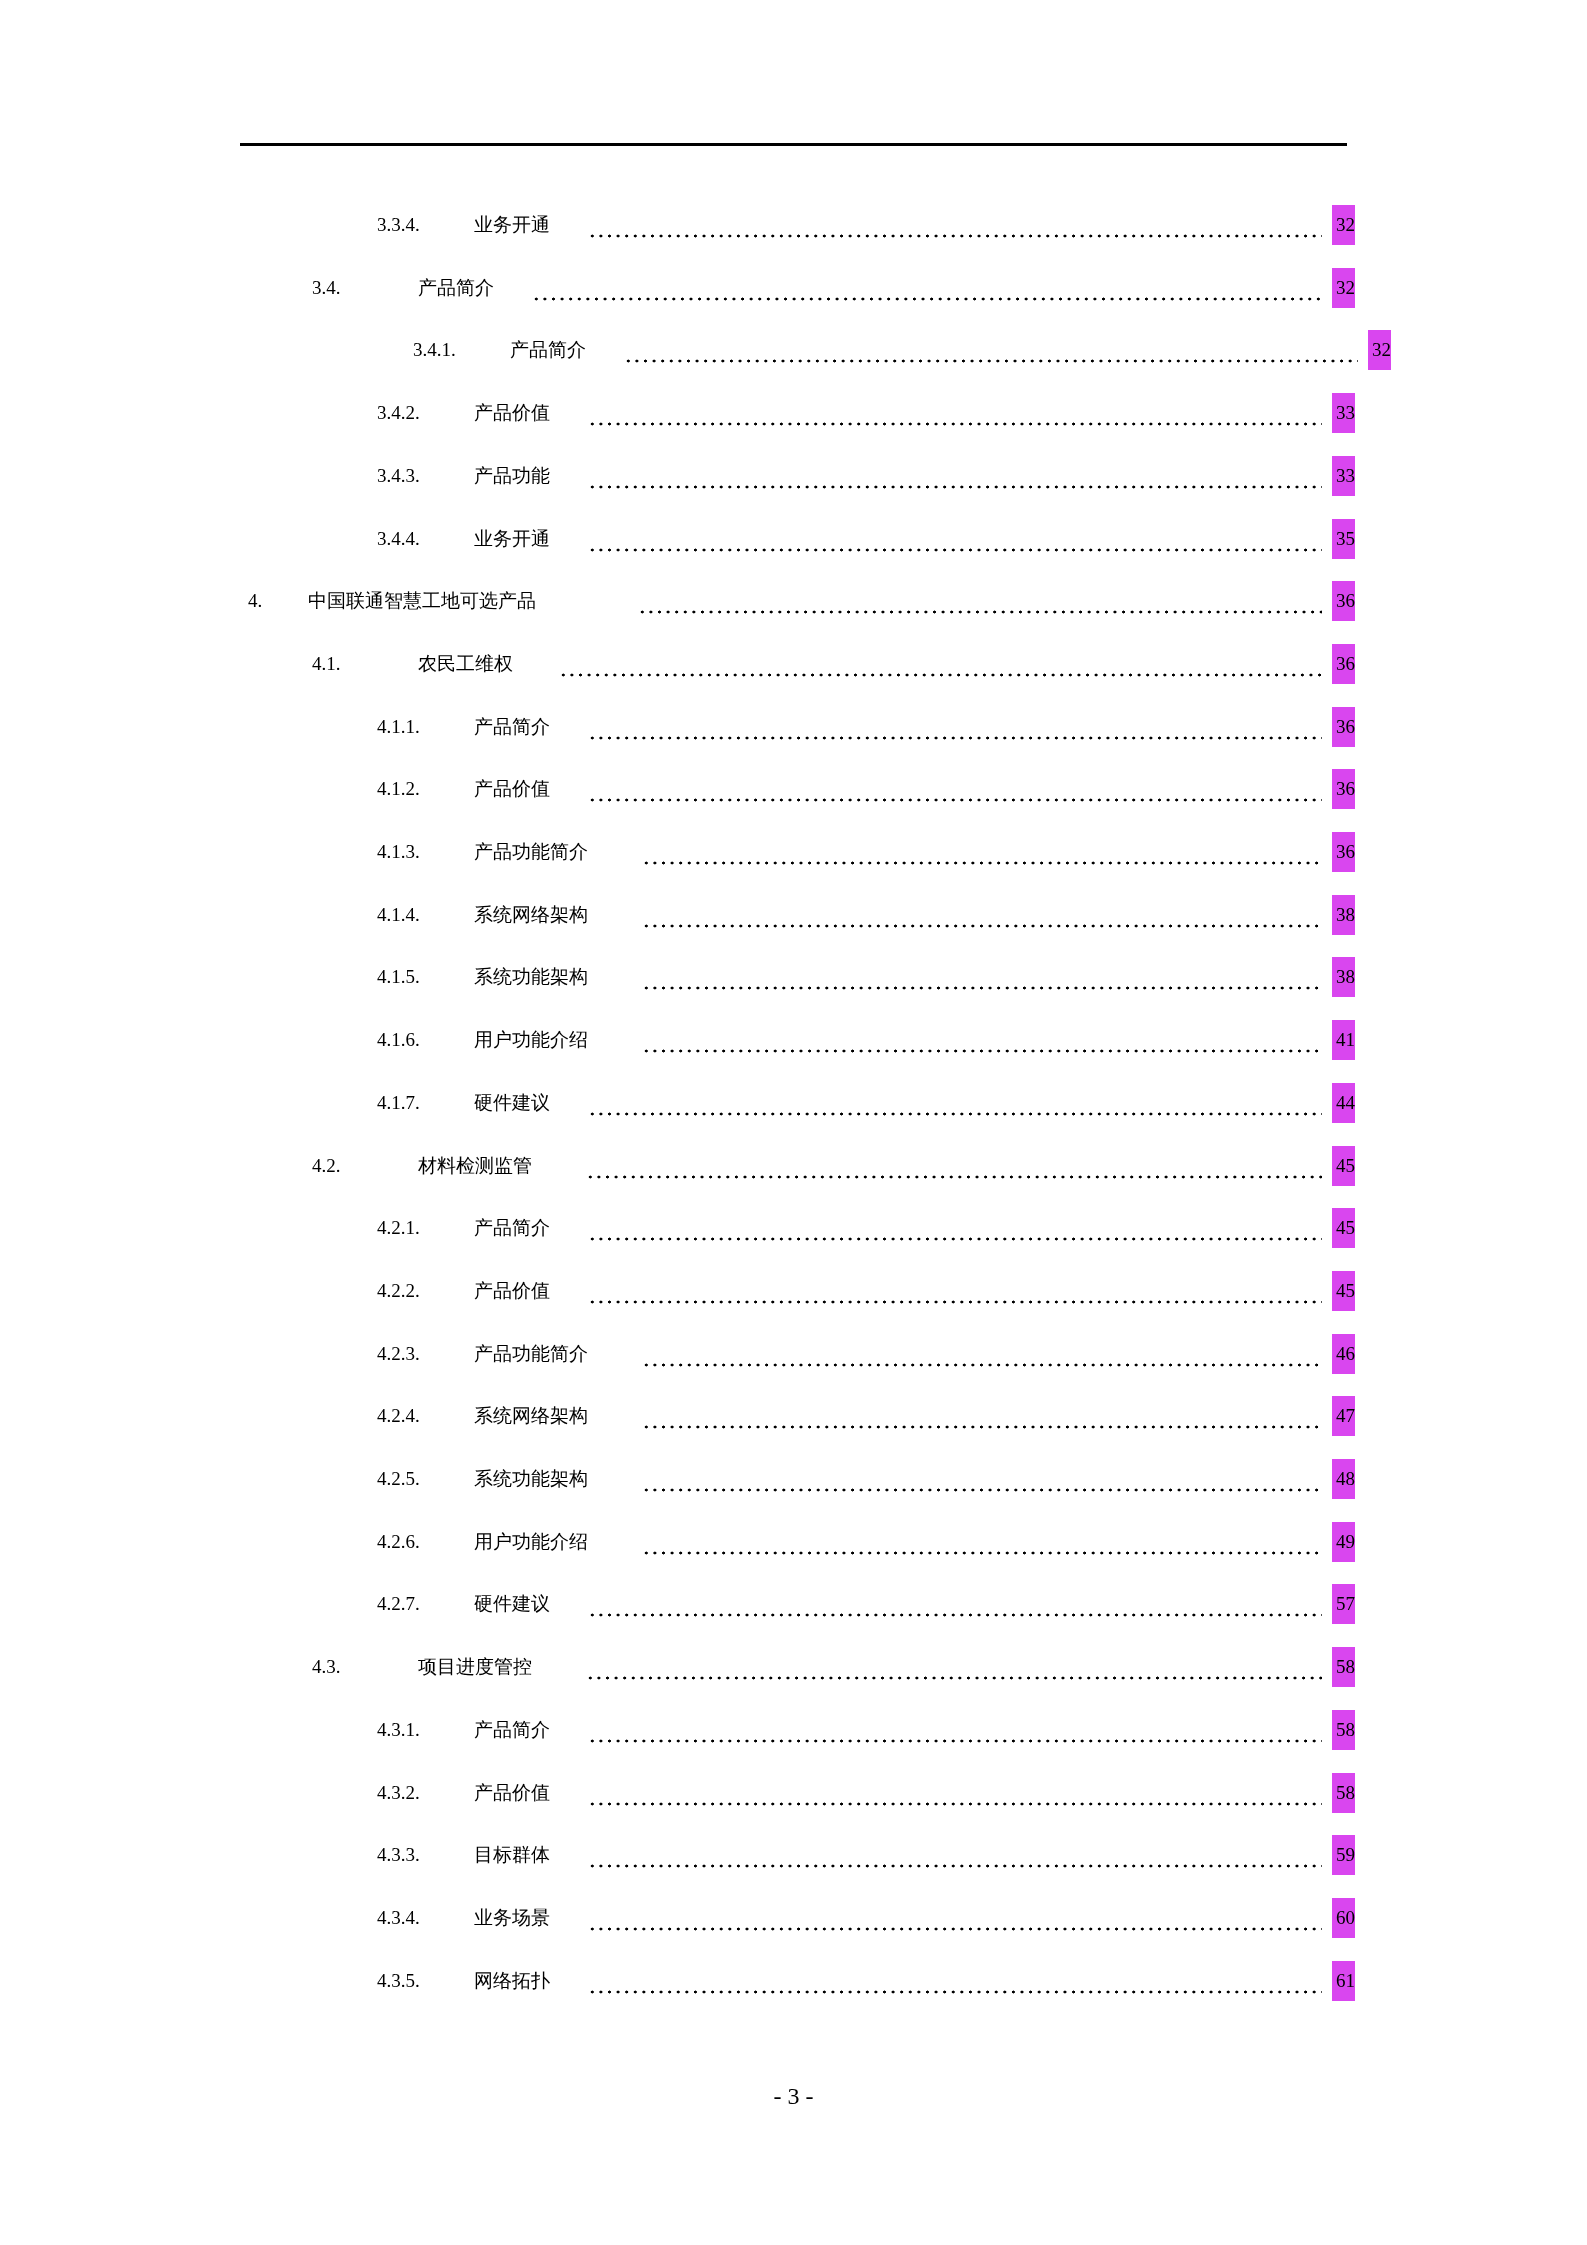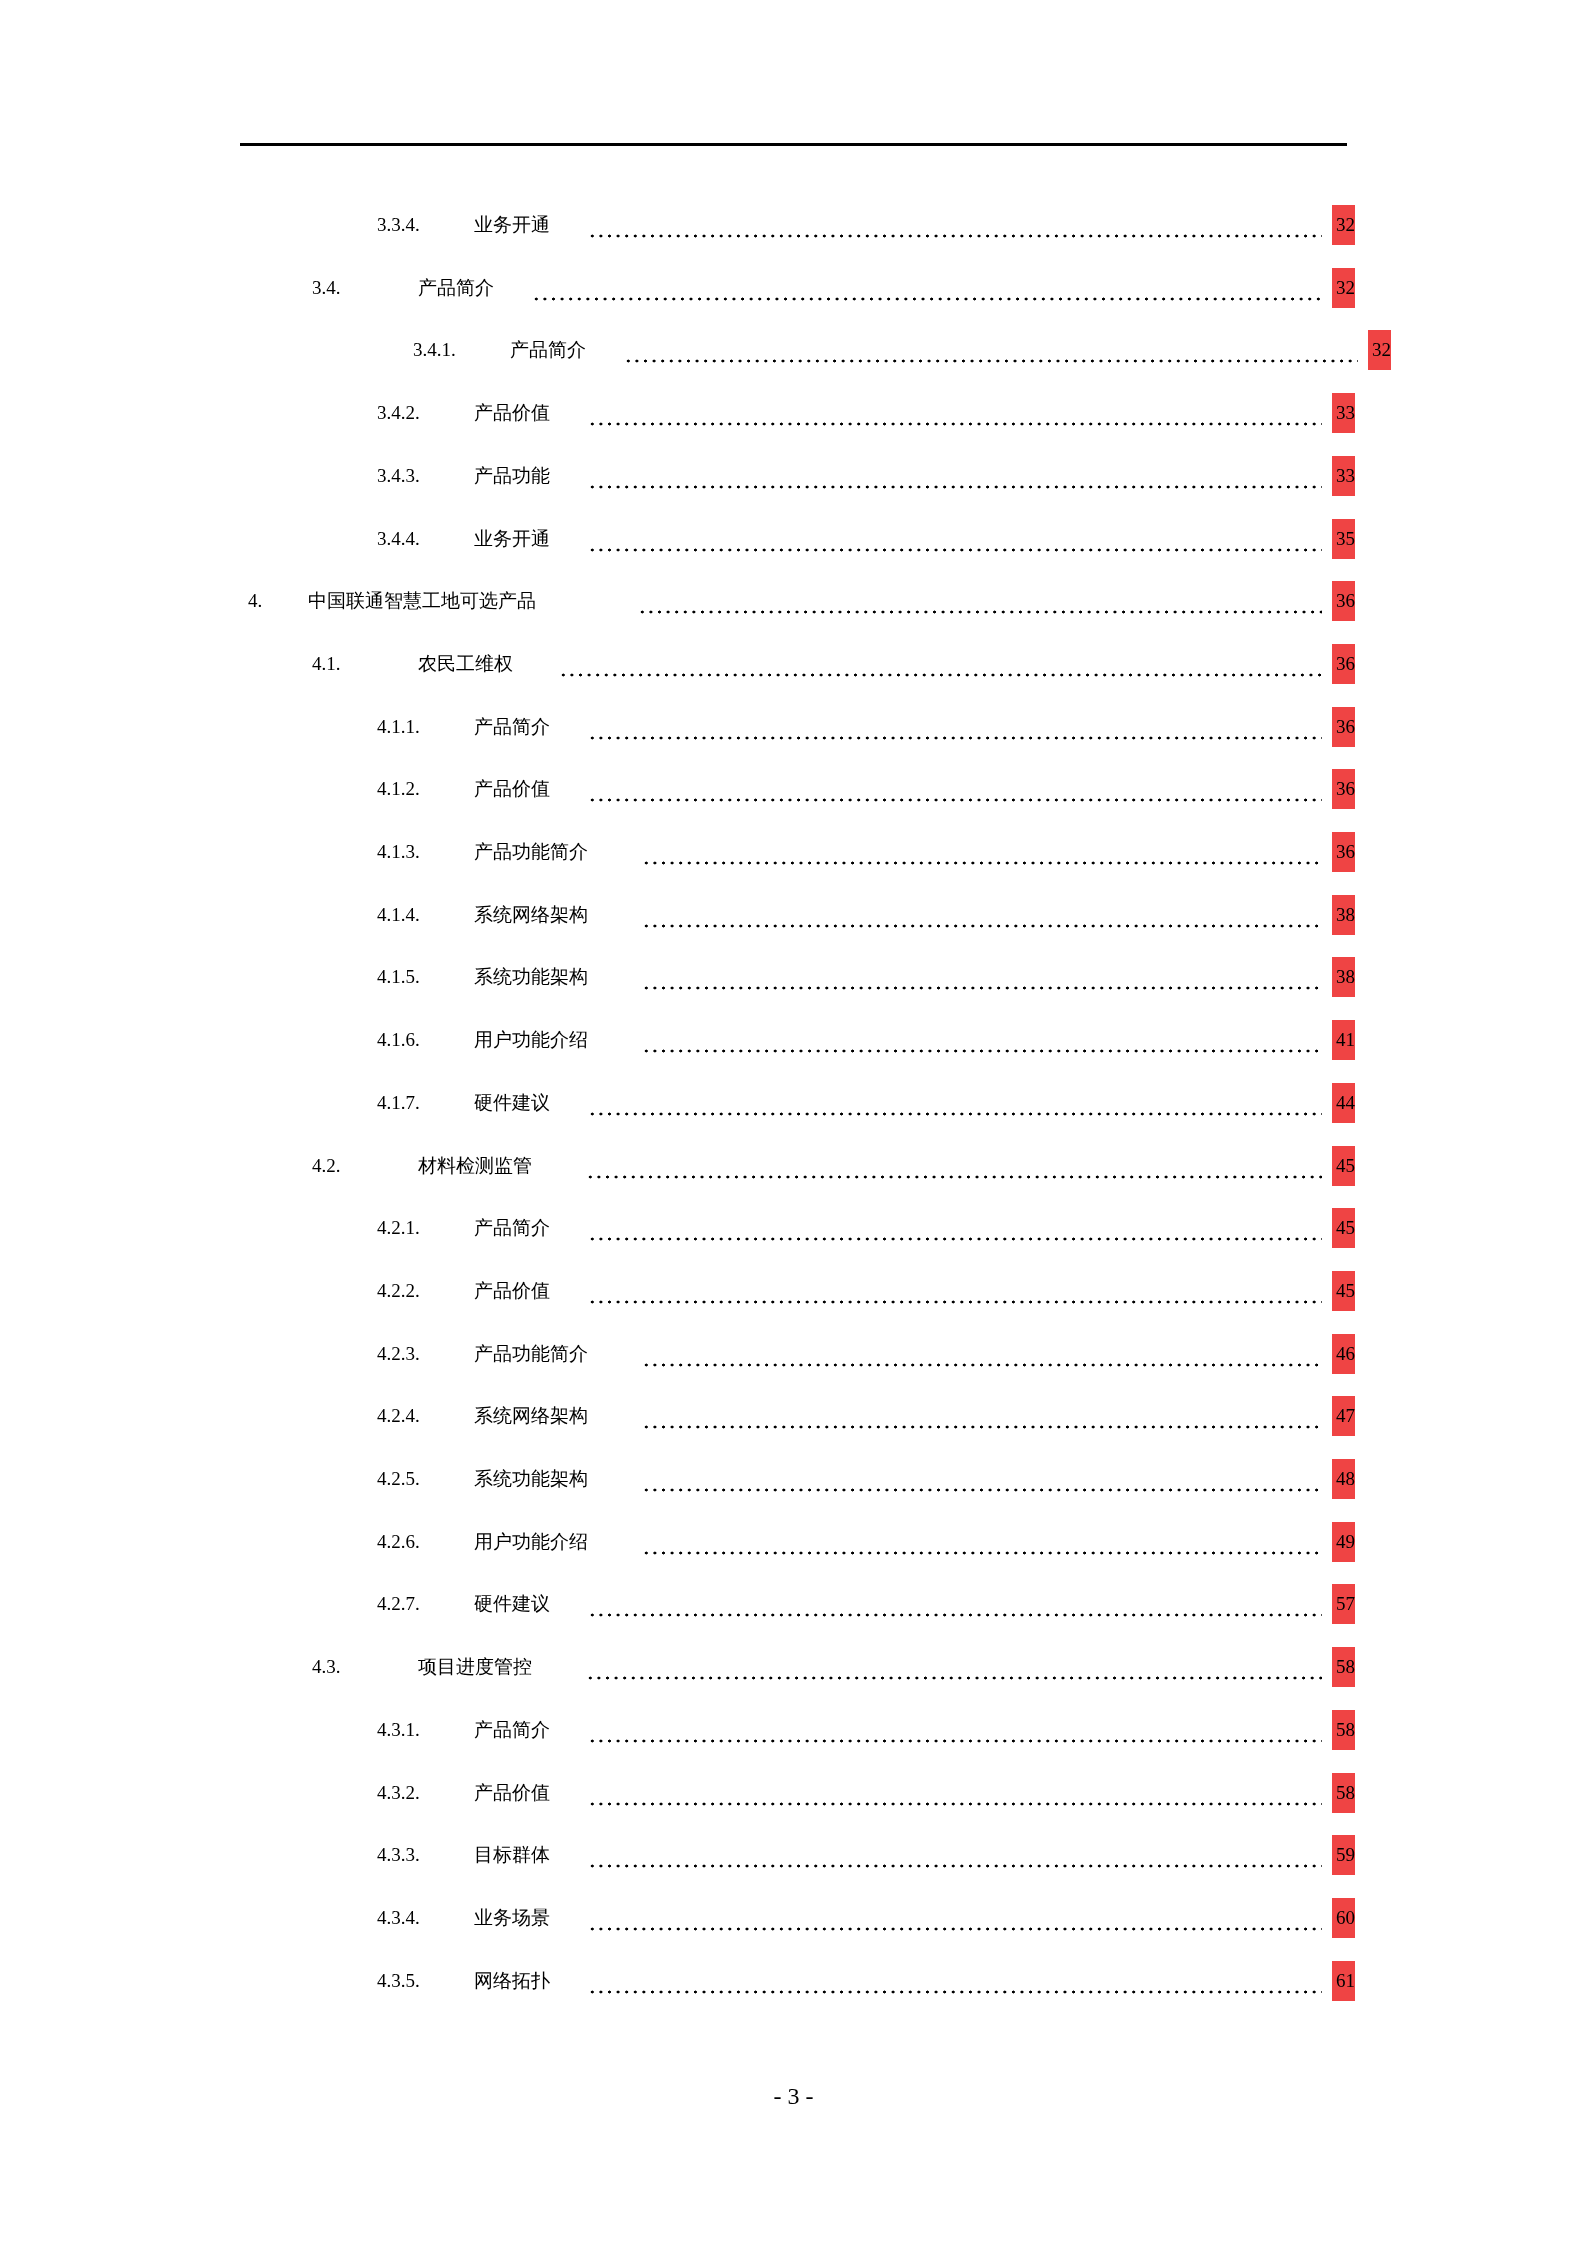--- a/index.html
+++ b/index.html
@@ -6,21 +6,21 @@
   body { width: 1587px; height: 2245px; position: relative; overflow: hidden;
          font-family: "Liberation Serif", "DejaVu Serif", serif; color: #000; }
   .header-rule { position: absolute; left: 240px; top: 143px; width: 1107px; height: 3px; background: #000; }
   .toc { position: absolute; left: 0; top: 0; width: 1587px; }
   .row { position: absolute; left: 8px; width: 1587px; height: 40px; font-size: 19px; line-height: 40px; }
   .num { position: absolute; top: 0; white-space: nowrap; }
   .title { position: absolute; top: 0; white-space: nowrap; background: #fff; padding-right: 4px; z-index: 2; }
   .leader { position: absolute; top: 0; height: 40px; z-index: 1;
             background-image: radial-gradient(circle, #000 1.4px, transparent 1.6px);
             background-size: 8.6px 8px; background-repeat: repeat-x; background-position: 0 27px; }
-  .page { position: absolute; top: 0; right: 240px; background: #ef4444; padding-left: 4px; z-index: 2; white-space: nowrap; }
+  .page { position: absolute; top: 0; right: 240px; background: #d946ef; padding-left: 4px; z-index: 2; white-space: nowrap; }
   .lvl1 .num { left: 240px; }  .lvl1 .title { left: 300px; }
   .lvl2 .num { left: 304px; }  .lvl2 .title { left: 410px; }
   .lvl3 .num { left: 369px; }  .lvl3 .title { left: 466px; }
   .footer { position: absolute; top: 2083px; left: 0; width: 1587px; text-align: center; font-size: 24px; }
 </style>
 </head>
 <body>
 
 <div class="header-rule"></div>
 

